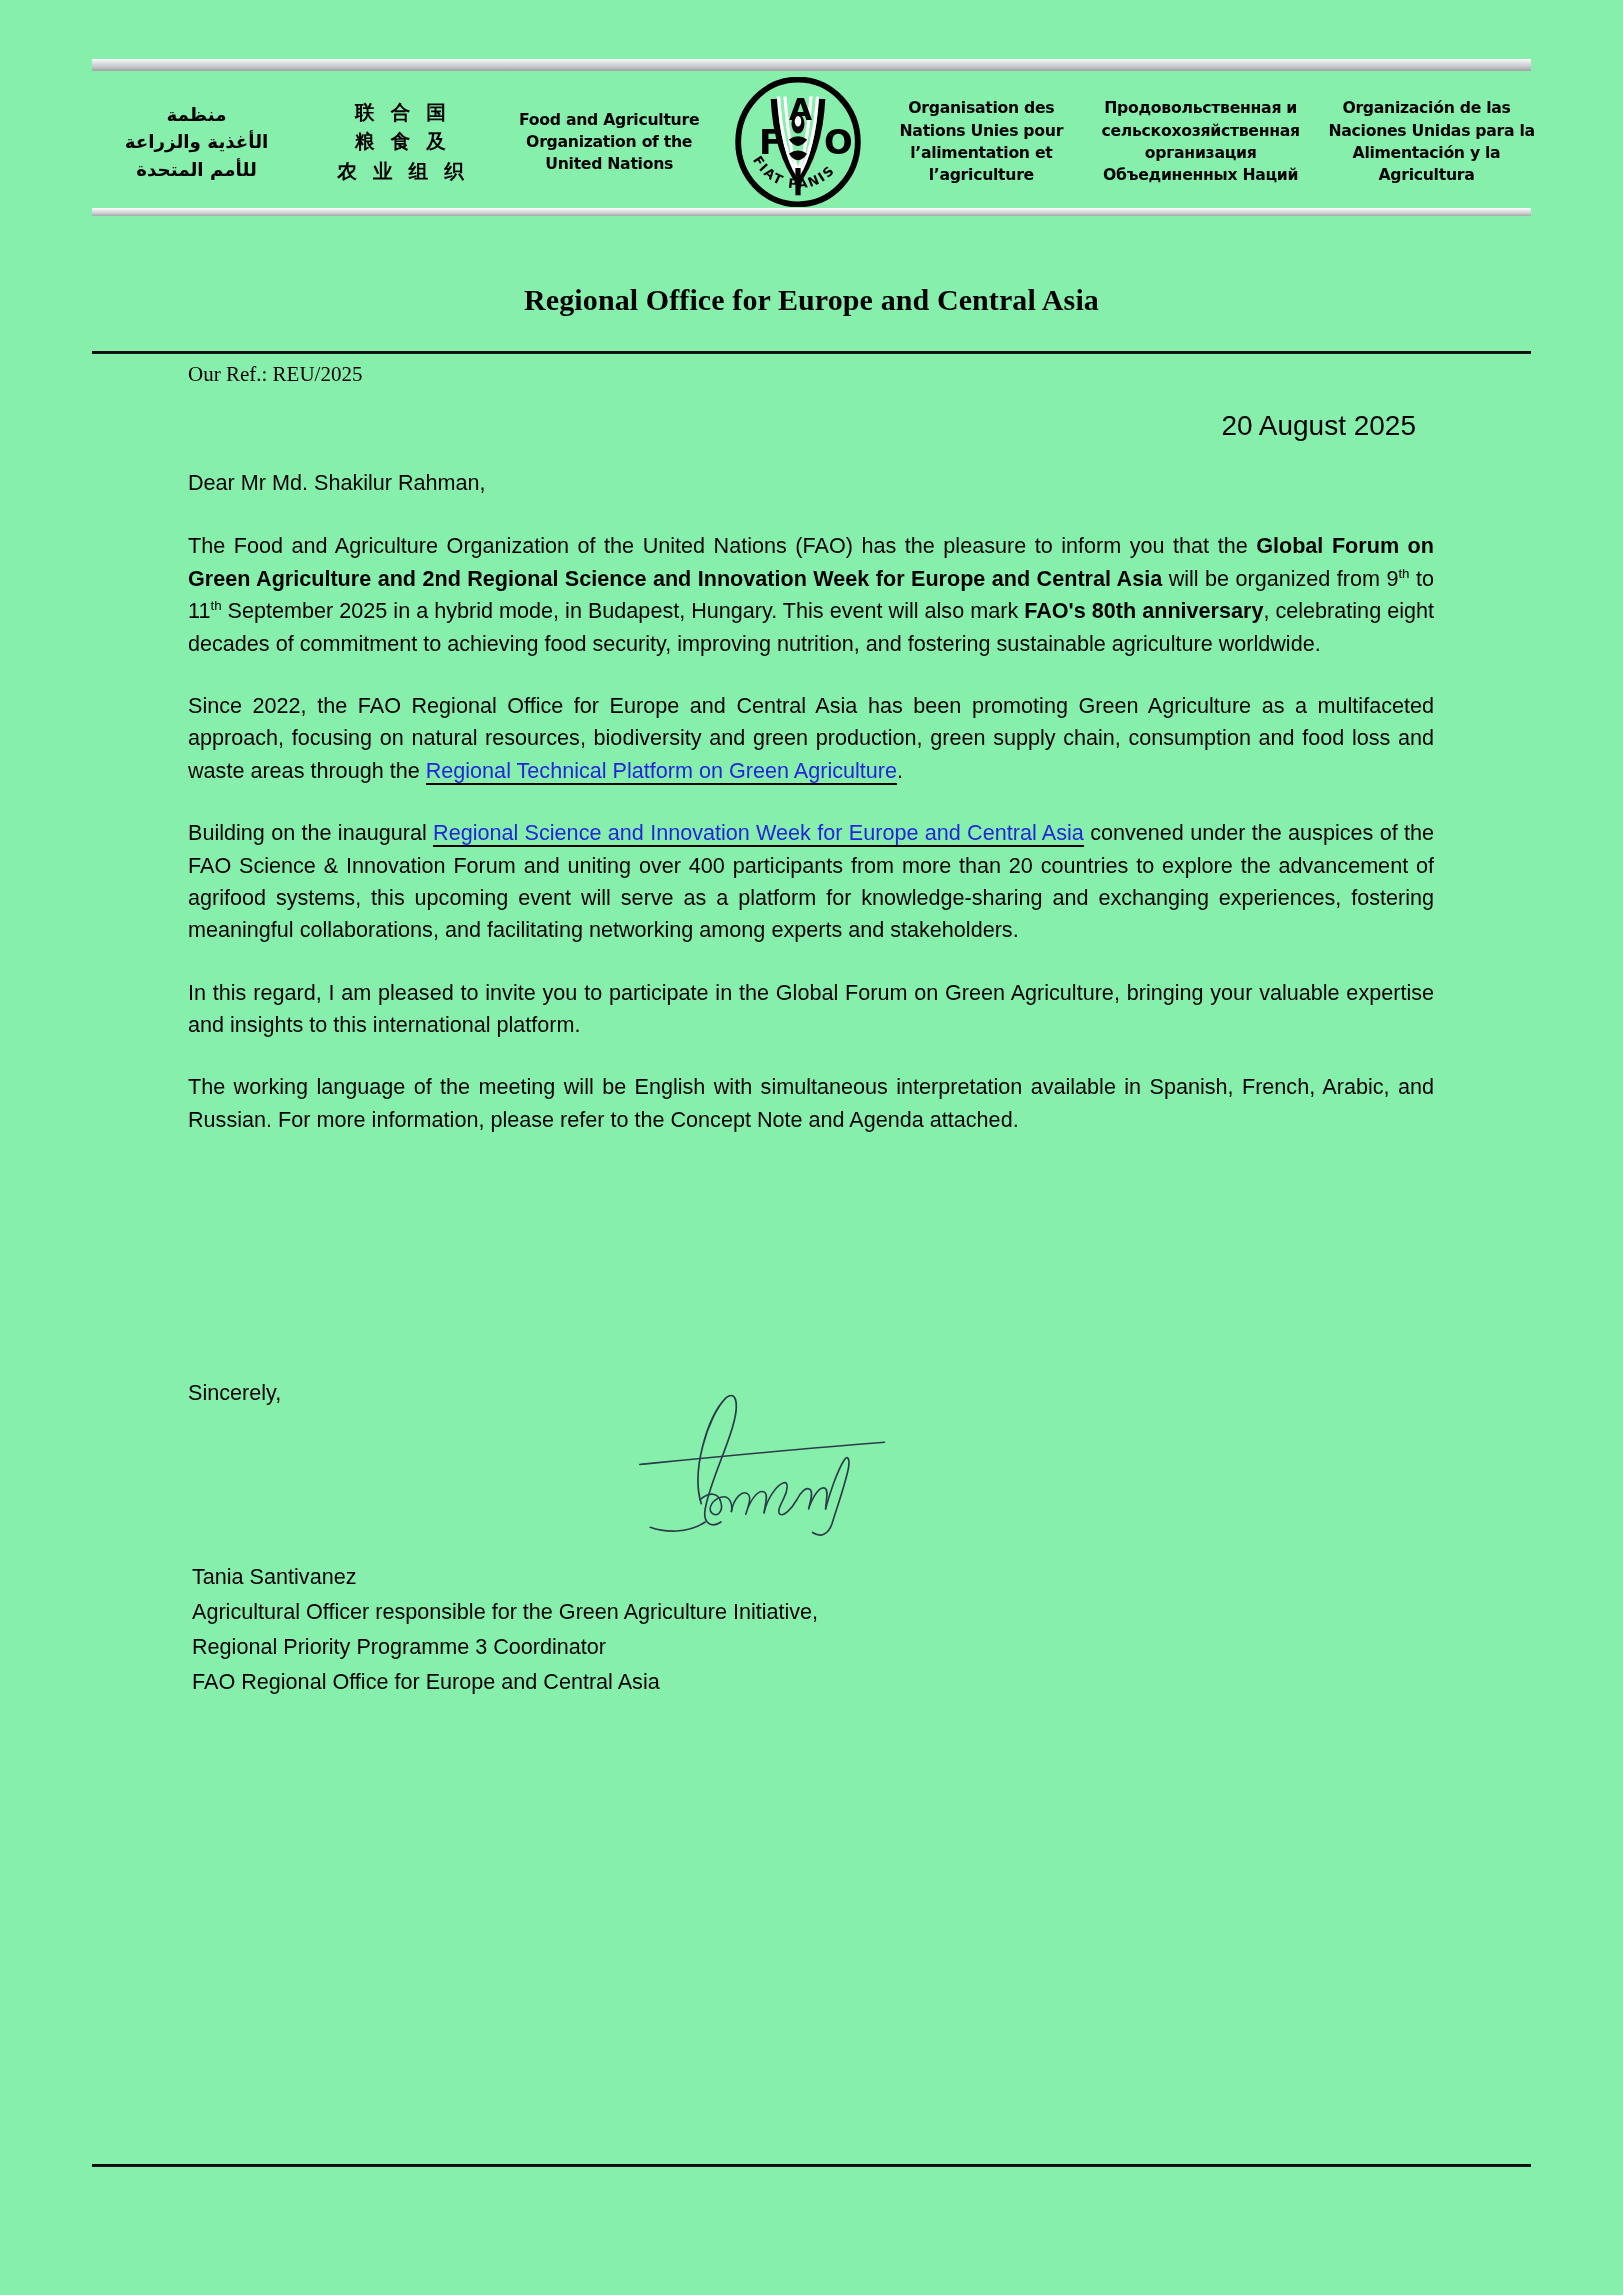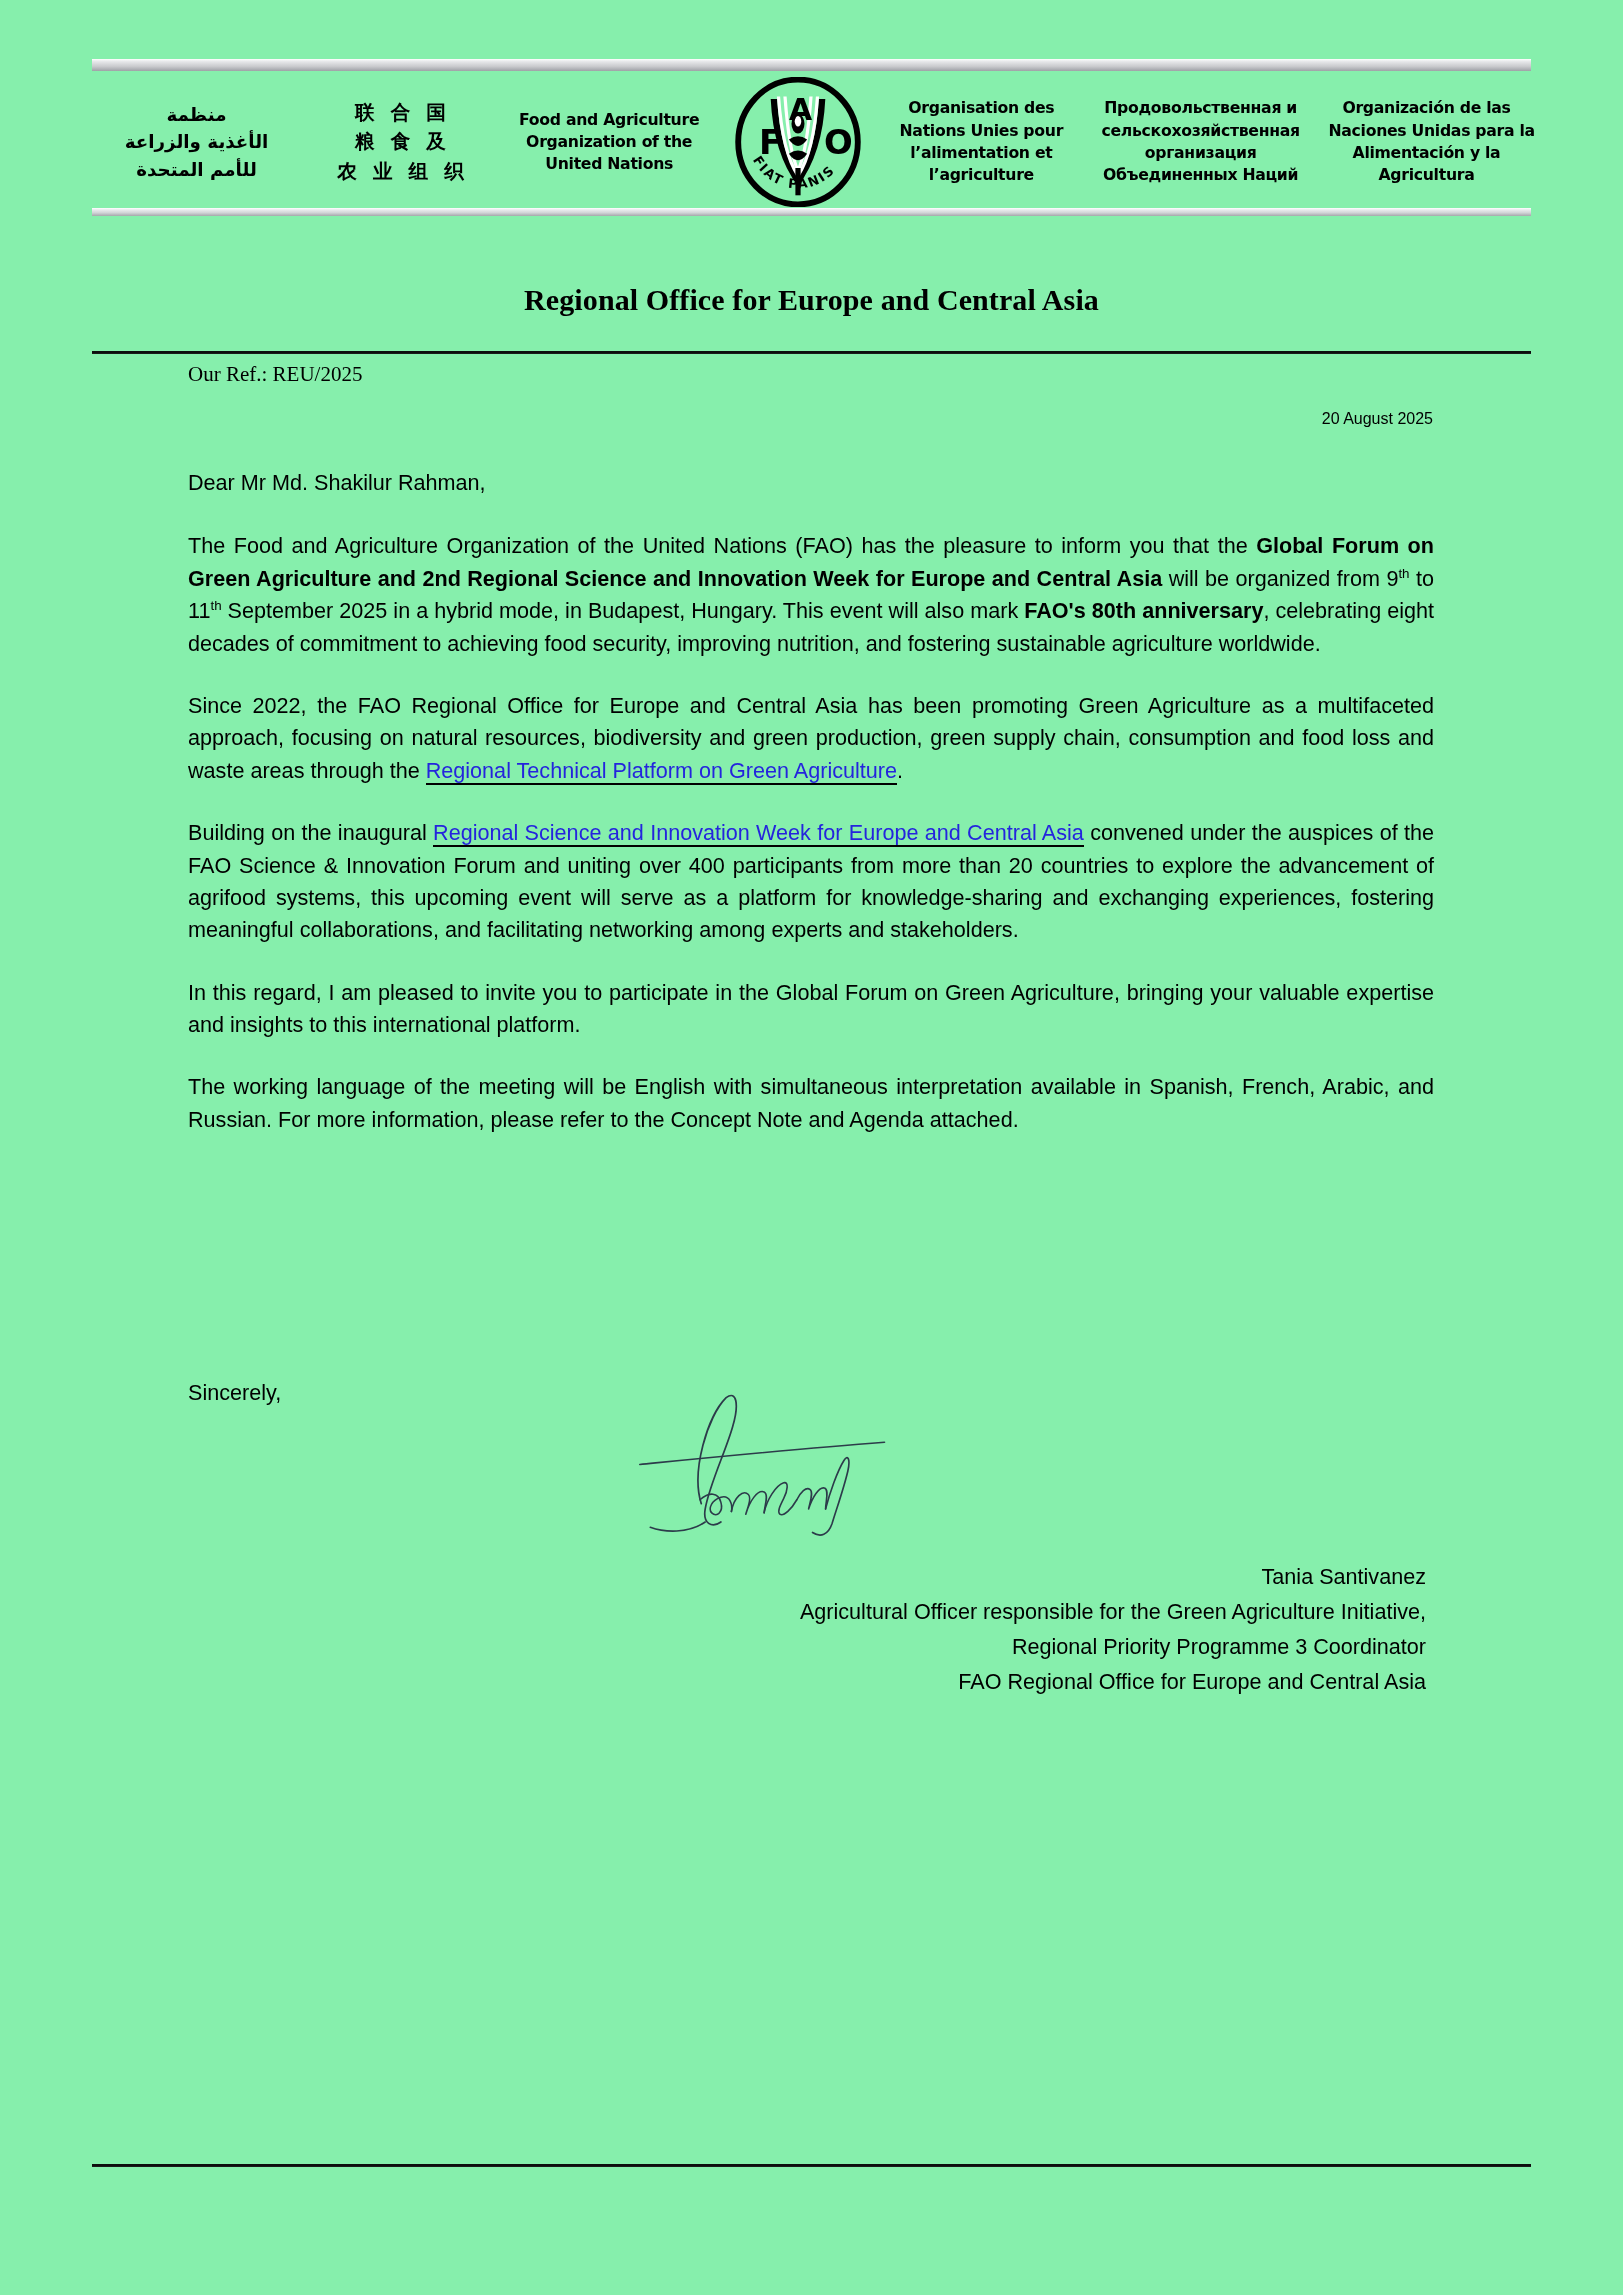--- a/index.html
+++ b/index.html
@@ -108,24 +108,24 @@
   .our-ref {
     position: absolute;
     left: 188px;
     top: 362px;
     font-family: "Liberation Serif", serif;
     font-size: 21px;
     color: #000;
   }
   .letter-date {
     position: absolute;
-    right: 190px;
+    right: 207px;
     top: 410px;
     font-family: "Liberation Sans", sans-serif;
-    font-size: 16px;
+    font-size: 28px;
     color: #000;
   }
 
   
   .body-block {
     position: absolute;
     left: 188px;
     top: 467px;
     width: 1246px;
     font-family: "Liberation Sans", sans-serif;
@@ -162,24 +162,24 @@
     position: absolute;
     left: 628px;
     top: 1387px;
     width: 301px;
     height: 164px;
   }
   .signature-wrap svg { display: block; width: 100%; height: 100%; }
 
   .signer-block {
     position: absolute;
-    left: 180px;
+    left: 192px;
     top: 1560px;
     width: 1246px;
-    text-align: right;
+    text-align: left;
     font-family: "Liberation Sans", sans-serif;
     font-size: 21.6px;
     line-height: 1.62;
     color: #000;
   }
   .signer-block div { display: block; }
 
   
   .footer-rule {
     position: absolute;

